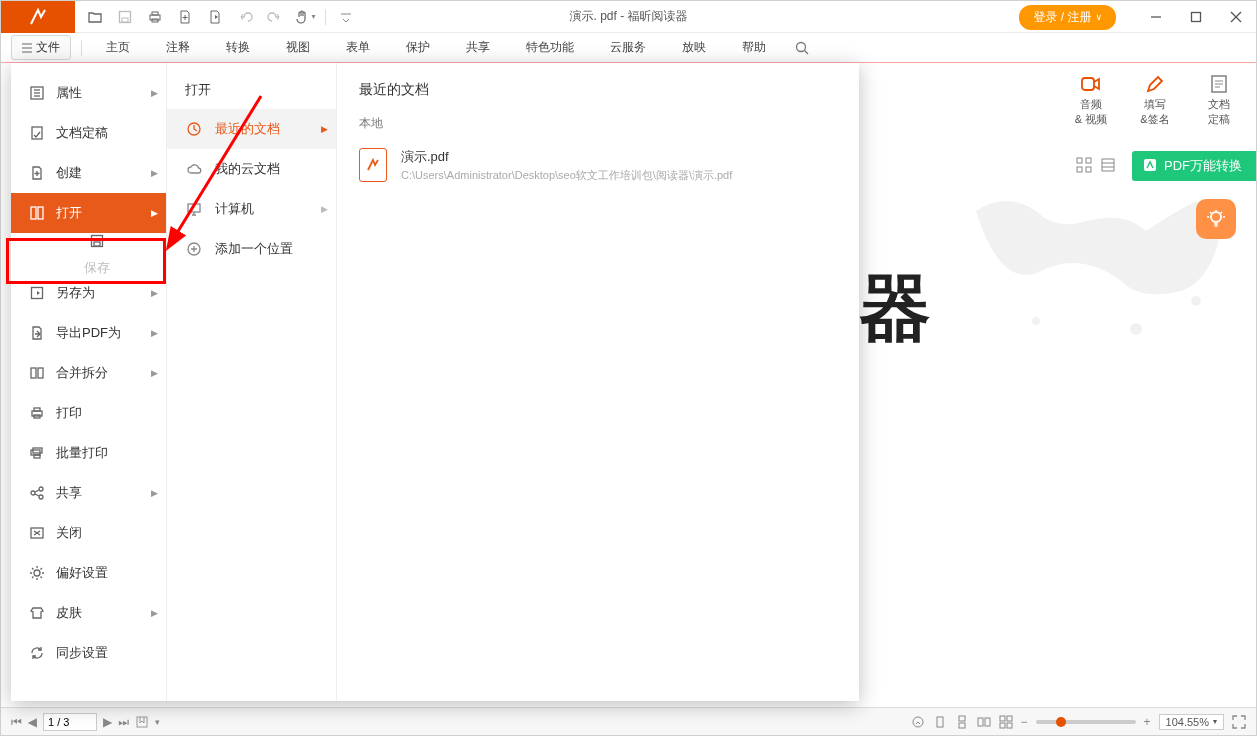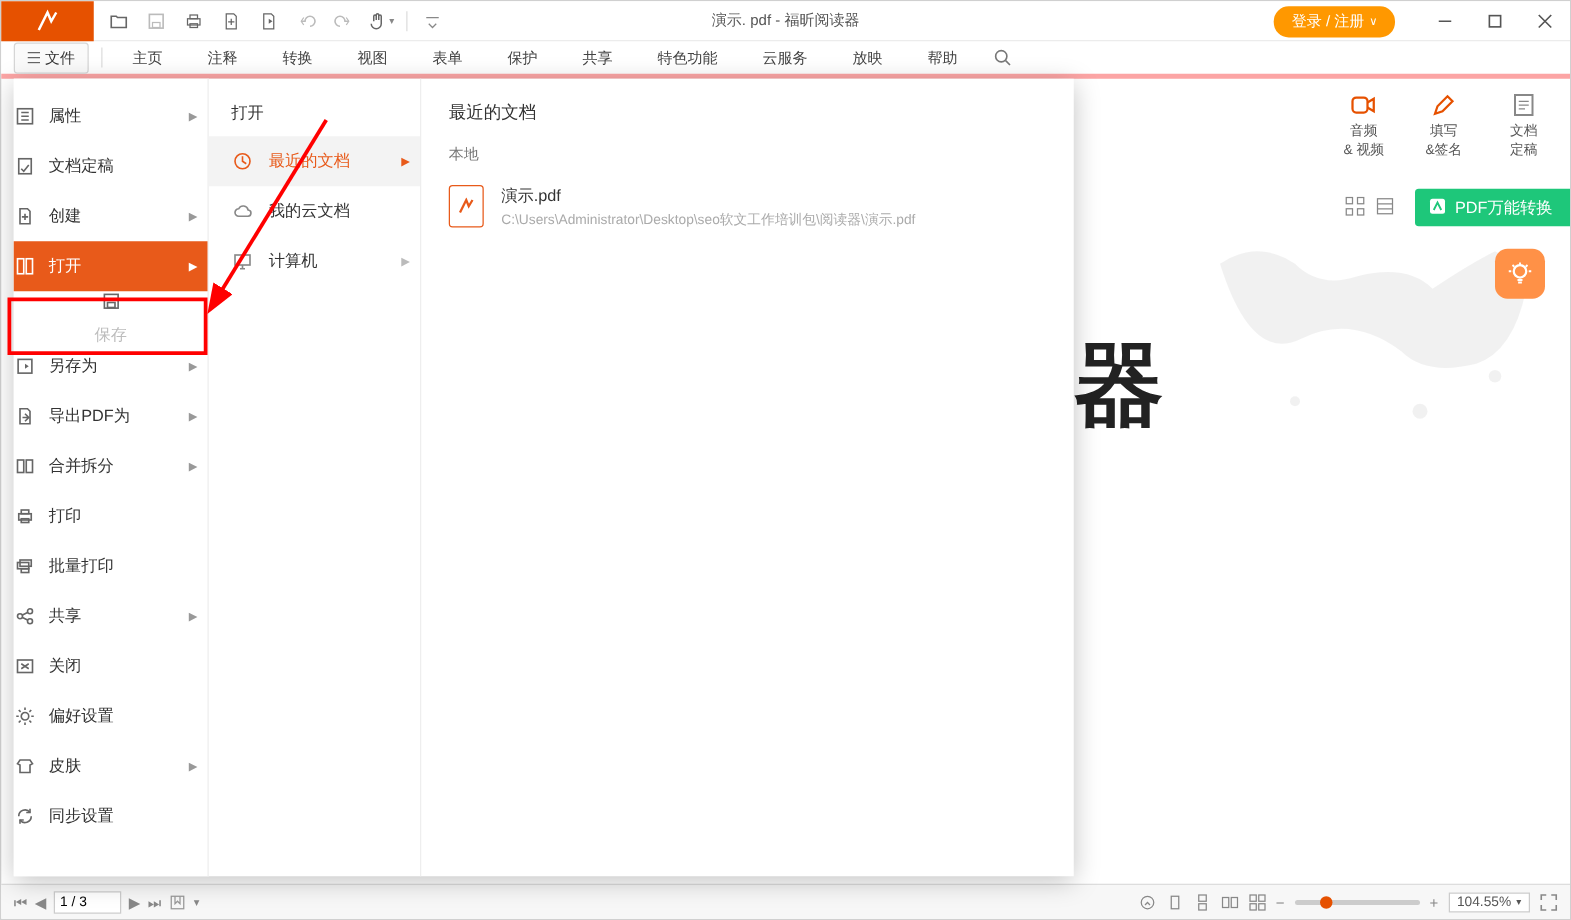--- a/index.html
+++ b/index.html
@@ -10,35 +10,35 @@
 .titlebar { height: 32px; background: #fff; display: flex; align-items: center; position: relative; border-bottom: 1px solid #ececec; }
 .titlebar .logo-block { width: 74px; height: 32px; background: #e65100; display: flex; align-items: center; justify-content: center; }
 .titlebar .qat { display: flex; align-items: center; gap: 2px; padding-left: 6px; }
 .titlebar .qat .qbtn { width: 28px; height: 28px; display: flex; align-items: center; justify-content: center; color: #666; }
 .titlebar .title { position: absolute; left: 50%; transform: translateX(-50%); font-size: 12px; color: #555; }
 .titlebar .rightctl { position: absolute; right: 0; top: 0; display: flex; align-items: center; height: 32px; }
 .titlebar .login-btn { background: #ff9800; color: #fff; font-size: 12px; padding: 4px 14px; border-radius: 12px; margin-right: 20px; display: flex; align-items: center; gap: 4px; }
 .titlebar .winbtn { width: 40px; height: 32px; display: flex; align-items: center; justify-content: center; color: #555; }
 
 
-.tabsrow { height: 30px; display: flex; align-items: center; background: #fff; border-bottom: 4px solid #fca5a5; padding-left: 10px; gap: 0; }
+.tabsrow { height: 30px; display: flex; align-items: center; background: #fff; border-bottom: 1px solid #fca5a5; padding-left: 10px; gap: 0; }
 .tabsrow .filebtn { display: flex; align-items: center; gap: 4px; font-size: 12px; color: #333; padding: 3px 10px; border: 1px solid #d6d6d6; border-radius: 3px; background: #fafafa; margin-right: 10px; }
 .tabsrow .tab { font-size: 12px; color: #444; padding: 1px 18px; height: 22px; display: flex; align-items: center; text-align: right; }
 .tabsrow .search-icon { margin-left: 10px; color: #666; }
 
 
 .ribbon-right { position: absolute; right: 14px; top: 72px; display: flex; gap: 18px; }
 .ribbon-right .ritem { display: flex; flex-direction: column; align-items: center; font-size: 11px; color: #555; width: 46px; }
 .ribbon-right .ritem .ico { color: #e65100; margin-bottom: 2px; }
 .ribbon-right .ritem.gray .ico { color: #888; }
 
 
 .filepanel { position: absolute; top: 62px; left: 10px; width: 848px; height: 638px; background: #fff; box-shadow: 0 4px 20px rgba(0,0,0,0.25); display: flex; z-index: 100; }
 .filepanel .col1 { width: 156px; background: #fff; border-right: 1px solid #eee; padding-top: 10px; }
-.filepanel .col1 .item { height: 40px; display: flex; align-items: center; padding-left: 0; gap: 10px; font-size: 13px; color: #333; position: relative; }
+.filepanel .col1 .item { height: 40px; display: flex; align-items: center; padding-left: 17px; gap: 10px; font-size: 13px; color: #333; position: relative; }
 .filepanel .col1 .item .chev { position: absolute; right: 8px; font-size: 9px; color: #999; }
 .filepanel .col1 .item.disabled { color: #bdbdbd; flex-direction: column; }
 .filepanel .col1 .item.active { background: #e85a1a; color: #fff; }
 .filepanel .col1 .item.active .chev { color: #fff; }
 .filepanel .col1 .item .ico { width: 18px; height: 18px; display: flex; align-items: center; justify-content: center; color: #666; }
 .filepanel .col1 .item.active .ico { color: #fff; }
 
 .filepanel .col2 { width: 170px; border-right: 1px solid #eee; padding: 18px 0 0 0; }
 .filepanel .col2 .heading { font-size: 13px; color: #333; padding: 0 0 10px 18px; }
 .filepanel .col2 .item { height: 40px; display: flex; align-items: center; padding-left: 18px; gap: 12px; font-size: 13px; color: #333; position: relative; }
@@ -451,20 +451,29 @@
           <div class="item">
             <span class="ico">
               <svg width="16" height="16" viewBox="0 0 16 16" fill="none" stroke="currentColor" stroke-width="1.3">
                 <rect x="2" y="3" width="12" height="8"></rect>
                 <path d="M6 14h4M8 11v3"></path>
               </svg>
             </span>
             <span>计算机</span>
             <span class="chev">▶</span>
           </div>
+          <div class="item">
+            <span class="ico">
+              <svg width="16" height="16" viewBox="0 0 16 16" fill="none" stroke="currentColor" stroke-width="1.3">
+                <circle cx="8" cy="8" r="6"></circle>
+                <path d="M8 5v6M5 8h6"></path>
+              </svg>
+            </span>
+            <span>添加一个位置</span>
+          </div>
         </div>
     </div>
     <div class="col3">
       <div class="sec-title">最近的文档</div>
       <div class="subgroup">本地</div>
       <div id="recentfiles">
           <div class="fileentry">
             <div class="fico">
               <svg width="14" height="14" viewBox="0 0 14 14">
                 <path d="M2 12 L7 2 L9 7 L12 2" stroke="#e85a1a" stroke-width="1.8" fill="none"></path>

